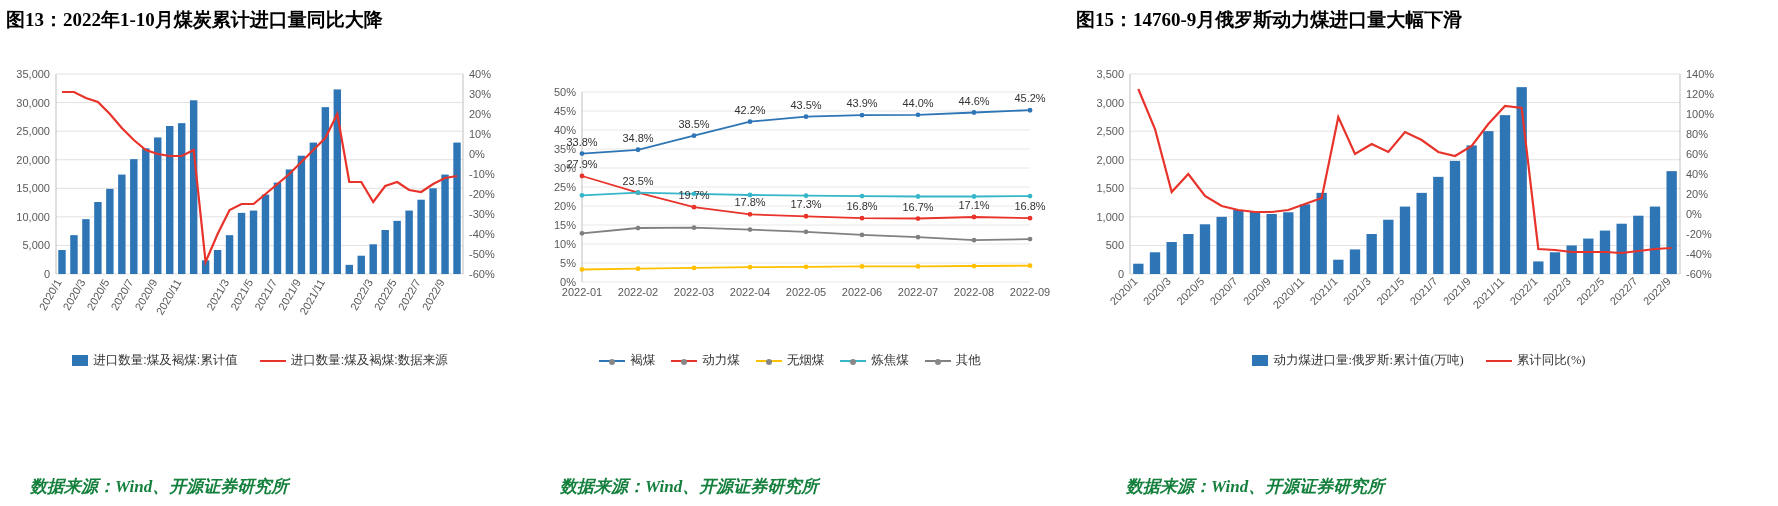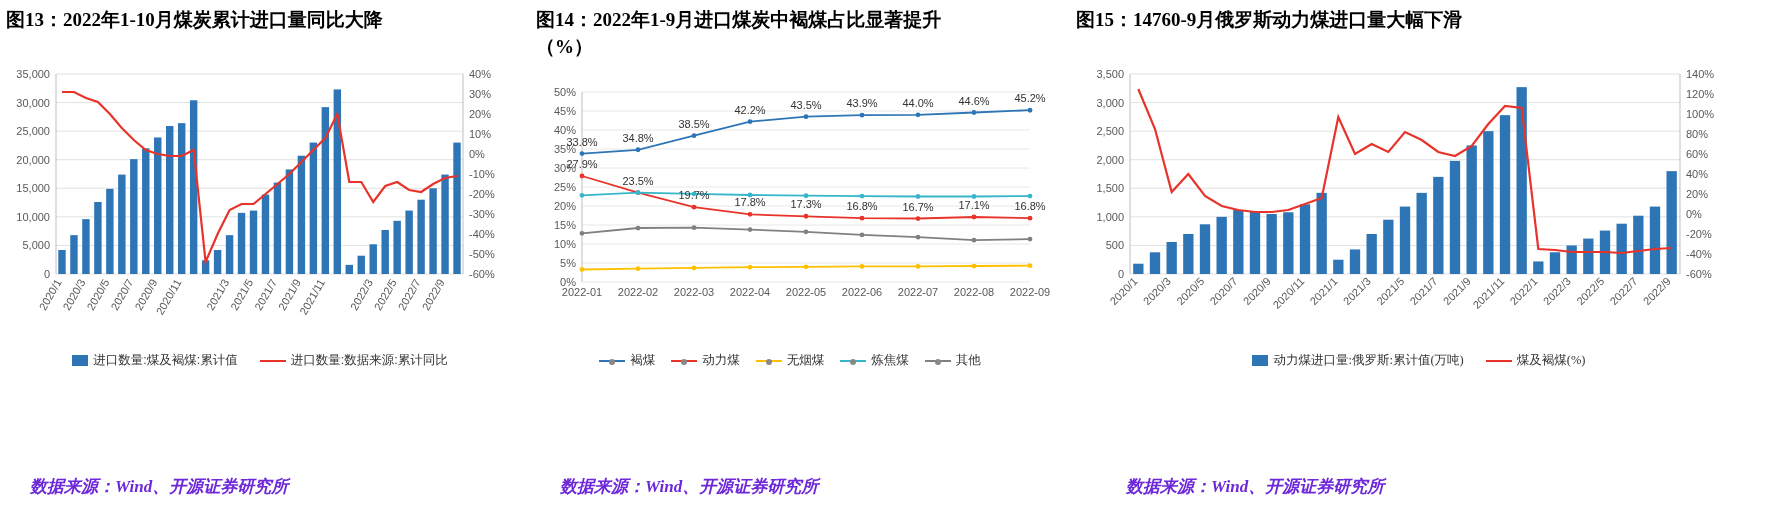--- a/index.html
+++ b/index.html
@@ -3,21 +3,21 @@
 <meta charset="utf-8">
 <style>
   html,body{margin:0;padding:0;background:#ffffff;}
   body{width:1778px;height:506px;font-family:"Liberation Sans",sans-serif;overflow:hidden;}
   .page{position:relative;width:1778px;height:500px;}
   .panel{position:absolute;top:0;height:506px;}
   .p1{left:0;width:520px;}
   .p2{left:530px;width:520px;}
   .p3{left:1060px;width:718px;}
   .title{font-family:"Liberation Serif",serif;font-weight:bold;font-size:19px;color:#000;line-height:27px;padding:6px 4px 0 6px;}
-  .src{position:absolute;bottom:8px;left:30px;font-family:"Liberation Serif",serif;font-weight:bold;font-style:italic;font-size:17px;color:#6d28d9;}
+  .src{position:absolute;bottom:8px;left:30px;font-family:"Liberation Serif",serif;font-weight:bold;font-style:italic;font-size:17px;color:#15803d;}
   .p3 .src{left:66px;}
   .chartbox{position:absolute;left:0;right:0;}
   svg{display:block;}
   .legend{position:absolute;display:flex;align-items:center;gap:22px;justify-content:center;width:100%;font-size:12px;color:#333;}
   .lg-item{display:flex;align-items:center;gap:5px;}
   .lg-bar{width:16px;height:11px;background:#2e75b6;}
   .lg-line{width:26px;height:0;border-top:2.4px solid #e8332a;}
   .lg-mk{width:26px;height:0;border-top:2px solid #888;position:relative;}
   .lg-mk:after{content:"";position:absolute;left:10px;top:-3px;width:6px;height:6px;border-radius:50%;background:#888;}
   .lg-txt{font-size:12.5px;color:#333;}
@@ -122,31 +122,27 @@
           </g>
       </svg>
     </div>
     <div class="legend" style="top:352px;left:0;">
       <div class="lg-item">
         <span class="lg-bar"></span>
         <span class="lg-txt">进口数量:煤及褐煤:累计值</span>
       </div>
       <div class="lg-item">
         <span class="lg-line"></span>
-        <span class="lg-txt">进口数量:数据来源:累计同比</span>
+        <span class="lg-txt">进口数量:煤及褐煤:数据来源</span>
       </div>
     </div>
     <div class="src">数据来源：Wind、开源证券研究所</div>
   </div>
 
   <div class="panel p2">
-    <div class="title">
-      <div>图14：2022年1-9月进口煤炭中褐煤占比显著提升</div>
-      <div>（%）</div>
-    </div>
     <div class="chartbox" style="top:62px;left:0;">
       <svg width="520" height="290" viewBox="0 0 520 290">
         <g id="p2-axis" class="axis">
             <line x1="52" y1="220" x2="500" y2="220" stroke="#e2e2e2" stroke-width="0.8"></line>
             <text x="46" y="224" text-anchor="end">0%</text>
             <line x1="52" y1="201" x2="500" y2="201" stroke="#e2e2e2" stroke-width="0.8"></line>
             <text x="46" y="205" text-anchor="end">5%</text>
             <line x1="52" y1="182" x2="500" y2="182" stroke="#e2e2e2" stroke-width="0.8"></line>
             <text x="46" y="186" text-anchor="end">10%</text>
             <line x1="52" y1="163" x2="500" y2="163" stroke="#e2e2e2" stroke-width="0.8"></line>
@@ -369,19 +365,19 @@
           </g>
       </svg>
     </div>
     <div class="legend" style="top:352px;left:0;font-family:Liberation Serif, serif;">
       <div class="lg-item">
         <span class="lg-bar"></span>
         <span class="lg-txt">动力煤进口量:俄罗斯:累计值(万吨)</span>
       </div>
       <div class="lg-item">
         <span class="lg-line"></span>
-        <span class="lg-txt">煤及褐煤(%)</span>
+        <span class="lg-txt">累计同比(%)</span>
       </div>
     </div>
     <div class="src">数据来源：Wind、开源证券研究所</div>
   </div>
 
 </div>
 
 </body></html>

